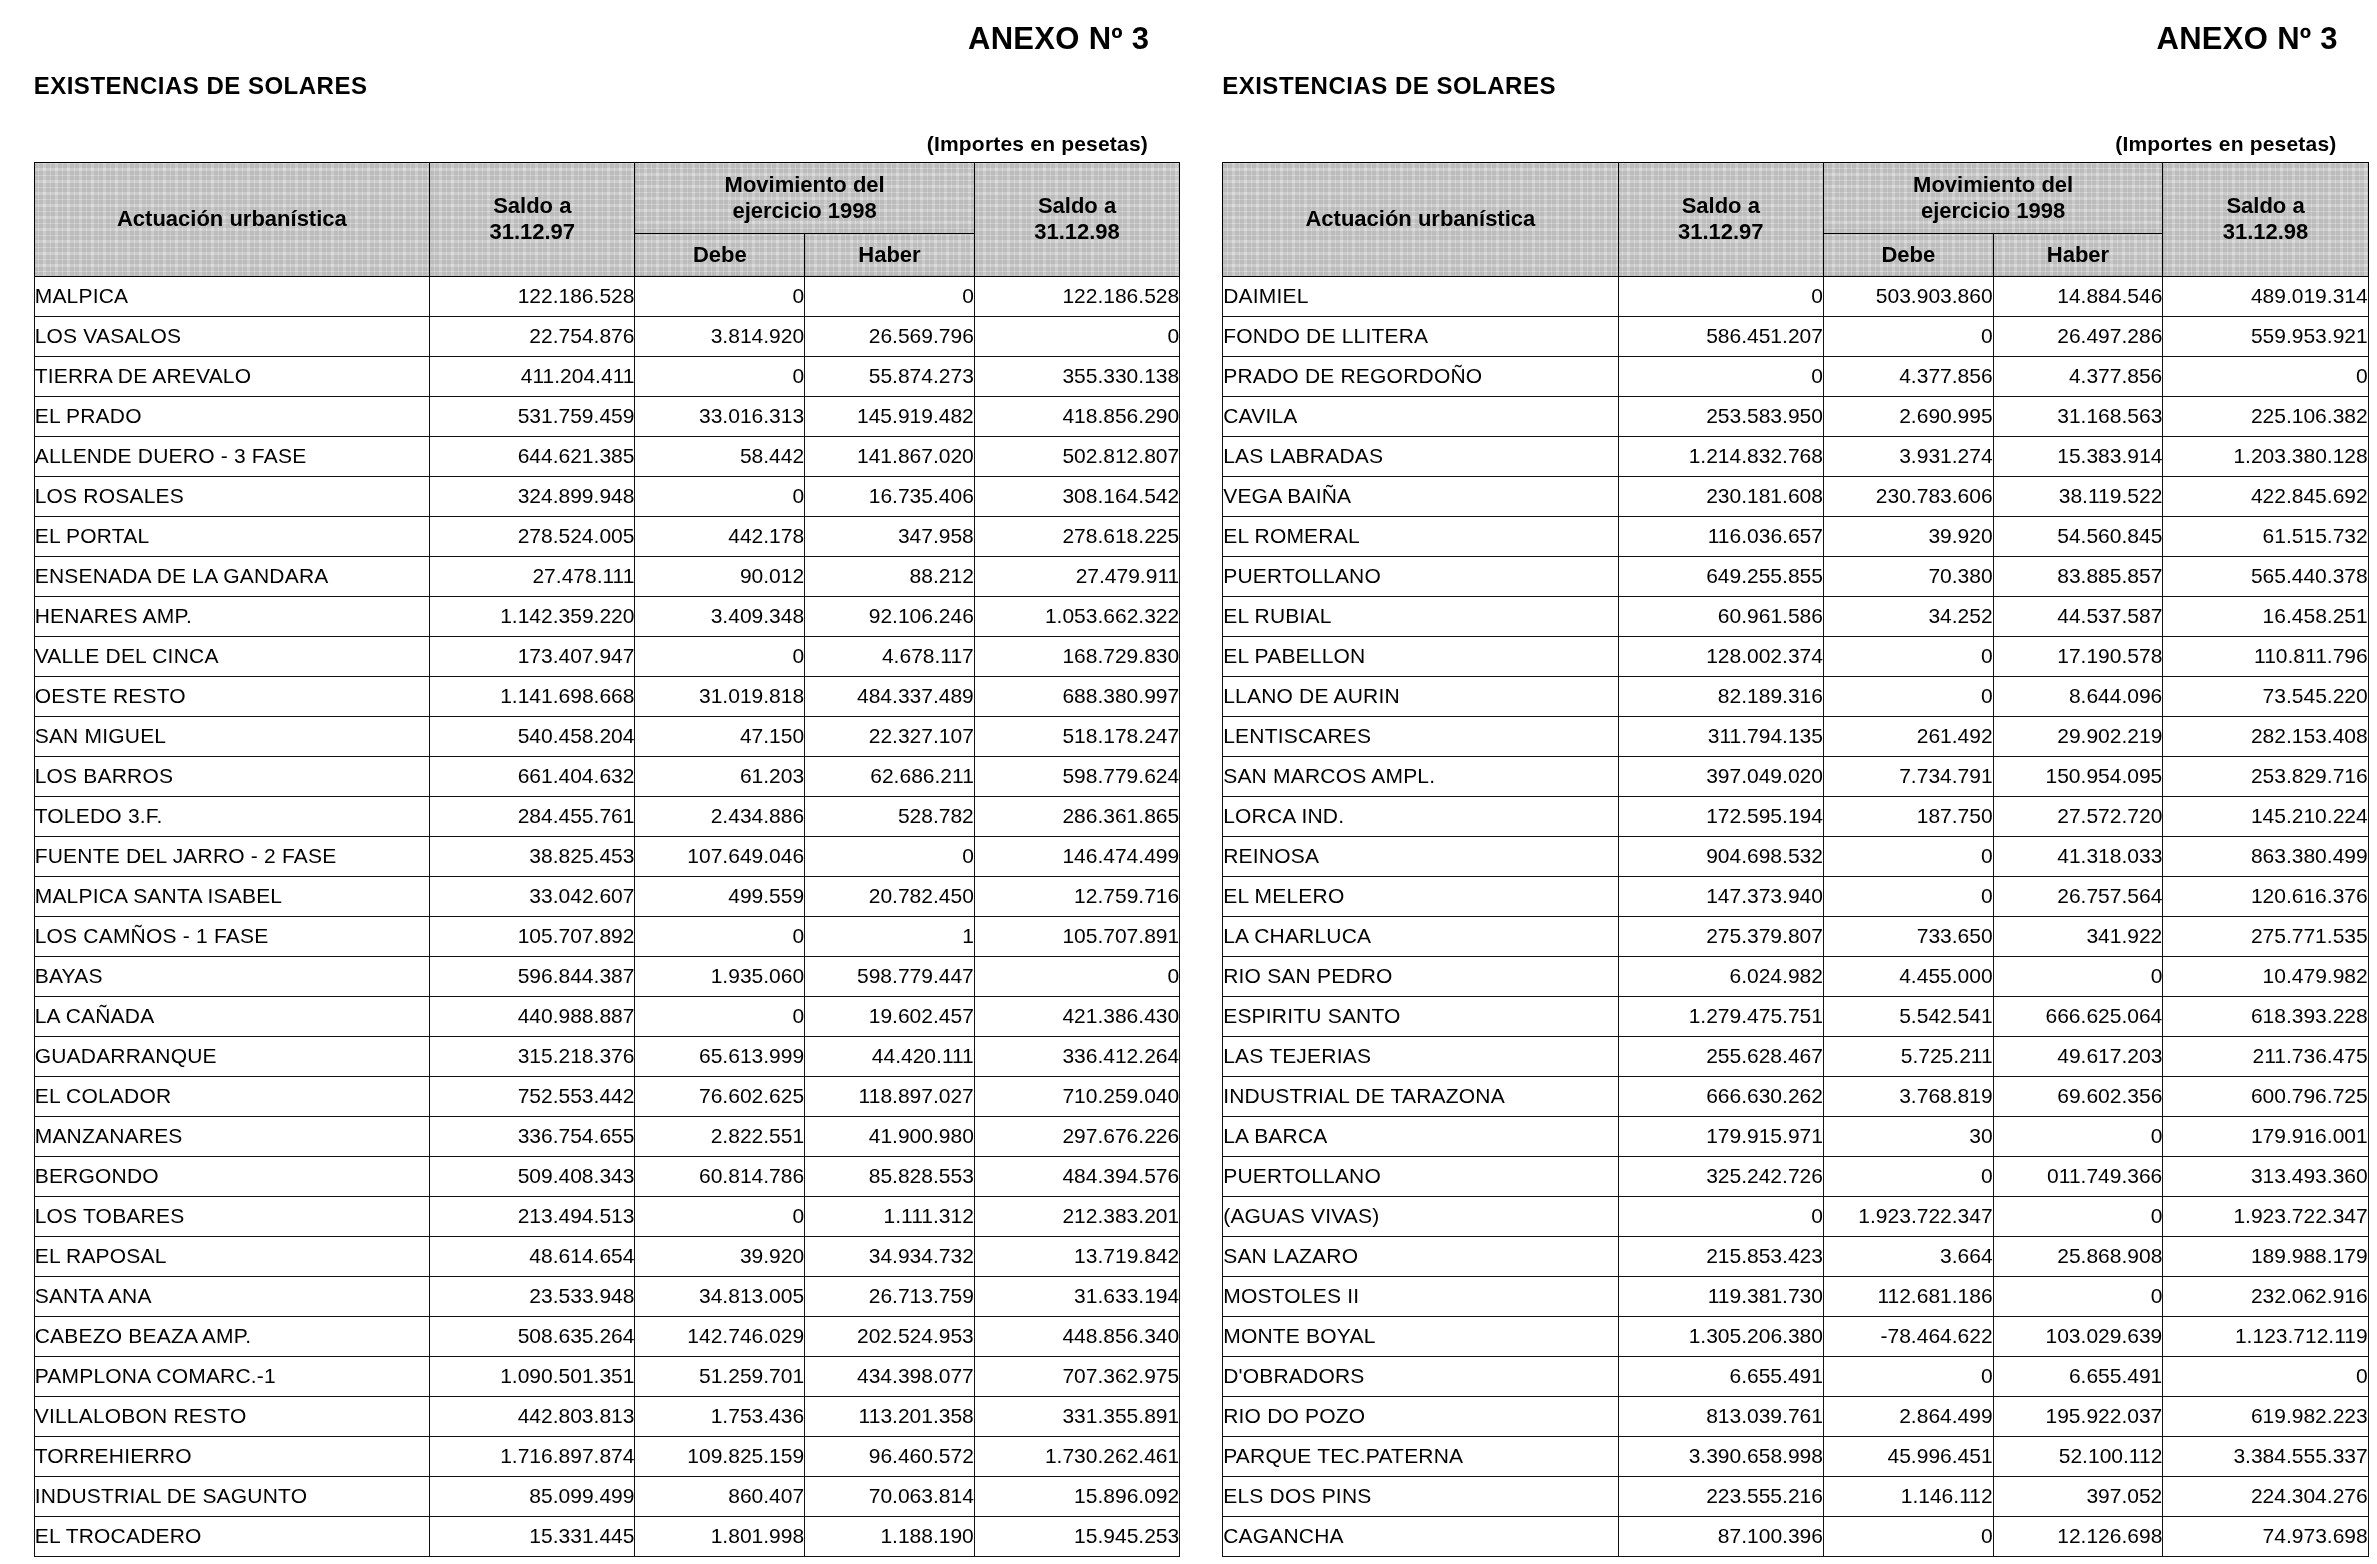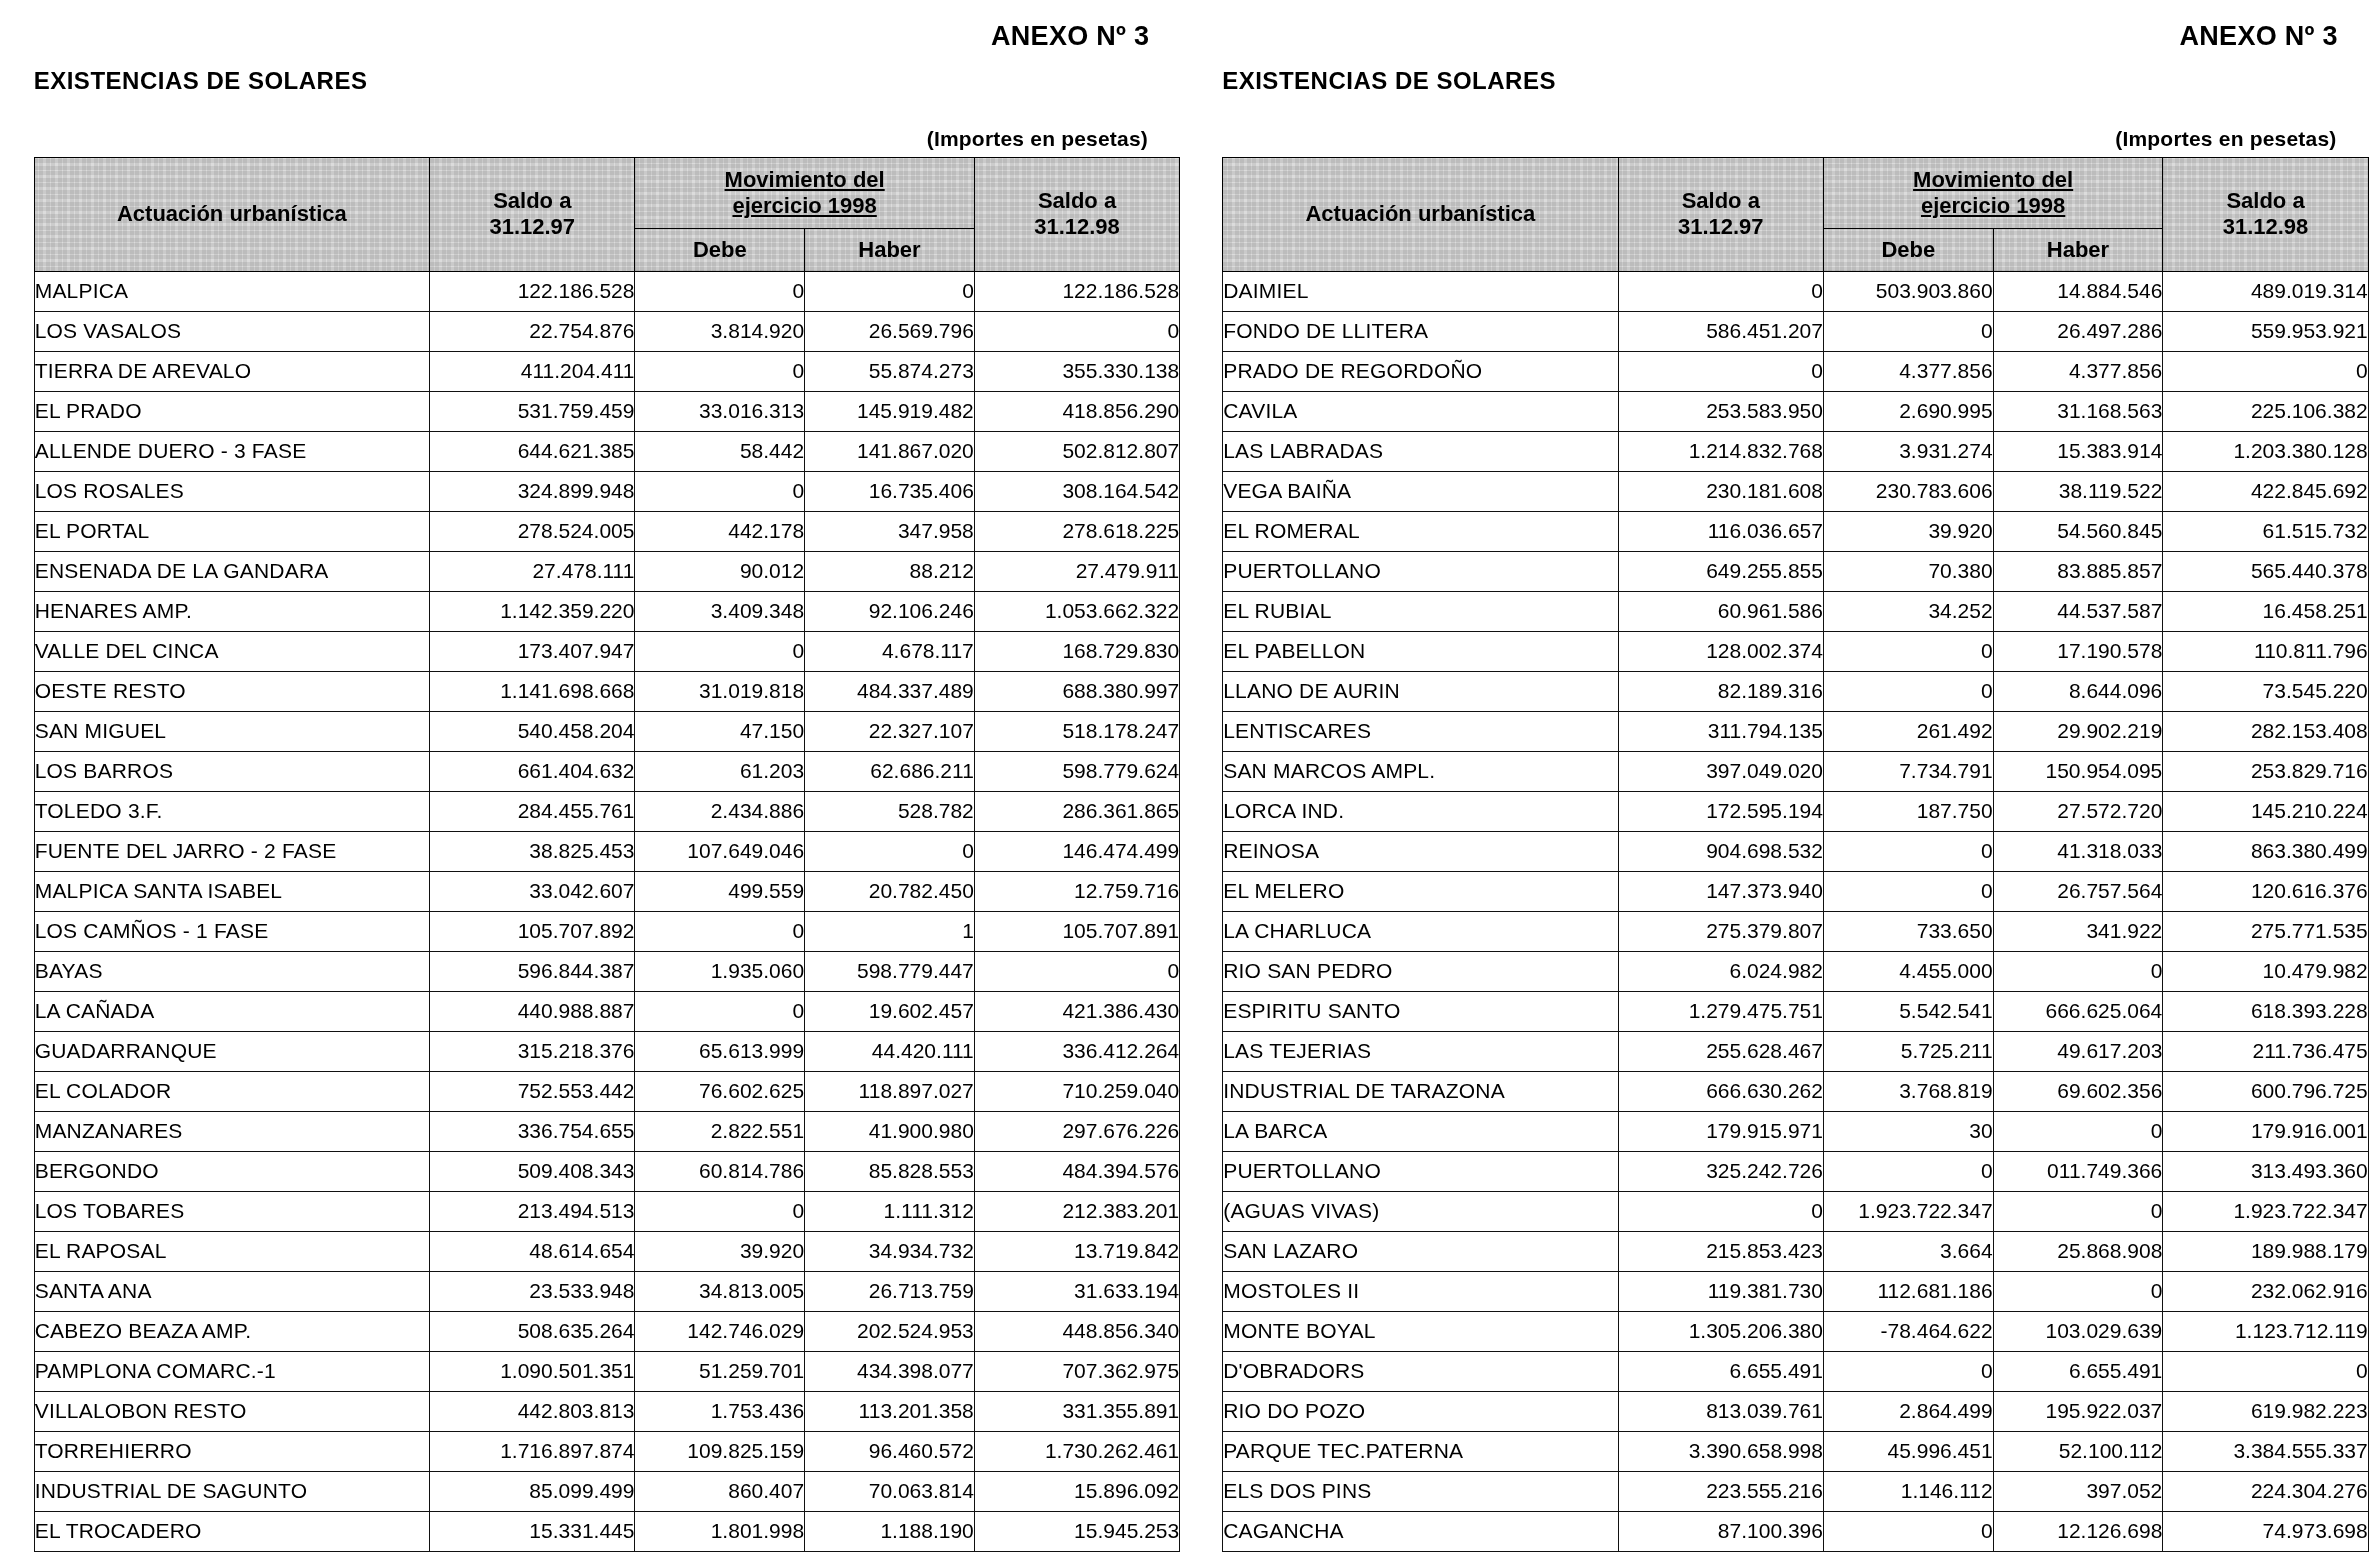--- a/index.html
+++ b/index.html
@@ -30,21 +30,21 @@
     box-sizing: border-box;
   }
   .panel-inner {
     position: absolute;
     left: 24px;
     top: 0;
     width: 1140px;
   }
   .anexo {
     text-align: right;
-    font-size: 27px;
+    font-size: 31px;
     font-weight: bold;
     letter-spacing: 0.3px;
     padding-top: 21px;
     padding-right: 14.6px;
     font-stretch: condensed;
   }
   .sheet-title {
     font-size: 24px;
     font-weight: bold;
     letter-spacing: 0.5px;
@@ -80,21 +80,21 @@
       repeating-linear-gradient(90deg, rgba(0,0,0,0.14) 0px, rgba(0,0,0,0.14) 0.8px, rgba(0,0,0,0) 0.8px, rgba(0,0,0,0) 2.4px);
     font-weight: bold;
     text-align: center;
     line-height: 1.18;
     border: 1.6px solid #000;
     font-size: 22px;
   }
   table.solares thead tr:first-child th { padding: 6.5px 3.2px; }
   .th-act     { width: 388px; }
   .th-s97     { width: 198px; }
-  .th-mov     { width: 332px; text-decoration: underline; }
+  .th-mov     { width: 332px; }
   .th-s98     { width: 198px; }
   .th-debe    { width: 166px; }
   .th-haber   { width: 166px; }
   .h-two-line { height: 100px; }
   .h-sub      { height: 42px; }
   td.name {
     text-align: left;
     padding: 1.6px 4.9px 1.6px 5.7px;
     white-space: nowrap;
     letter-spacing: 0.2px;

